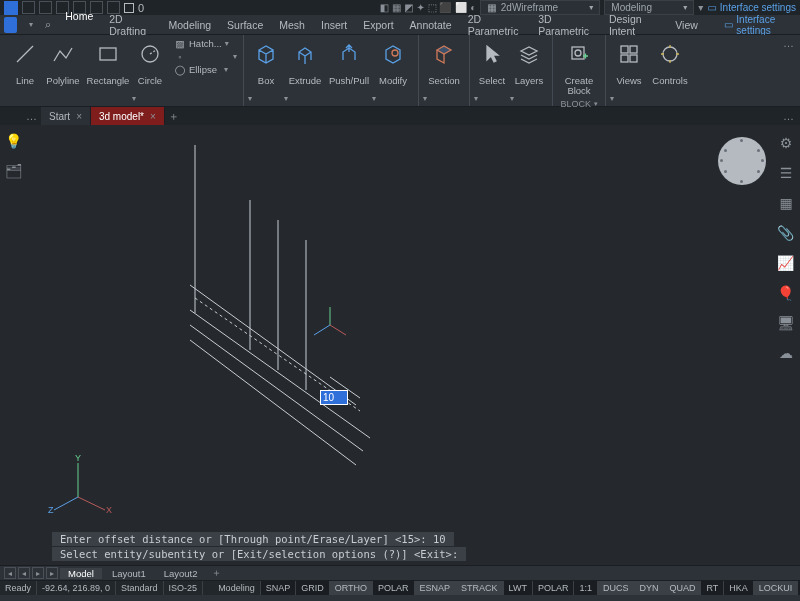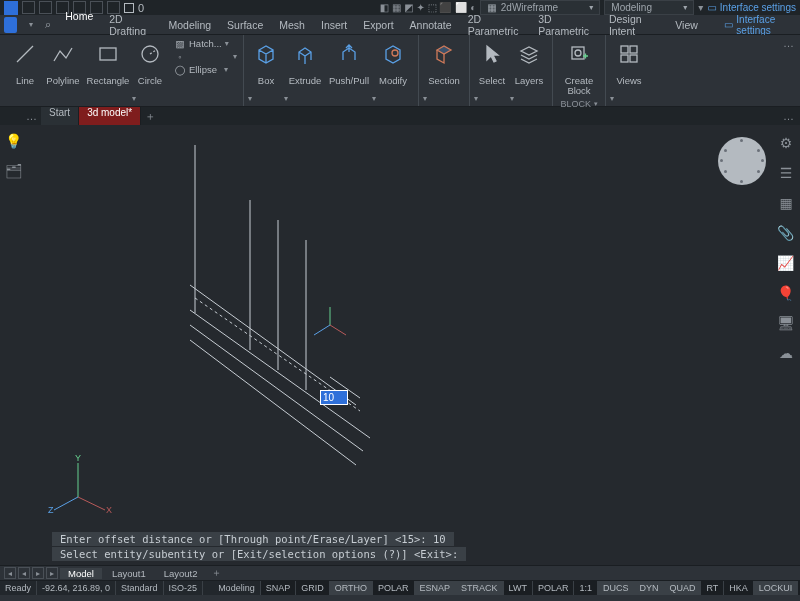--- a/index.html
+++ b/index.html
@@ -29,21 +29,21 @@
 .rib-small-col { display: flex; flex-direction: column; gap: 0; }
 .rib-small { display: flex; align-items: center; gap: 3px; font-size: 9.5px; color: #b4bac0; padding: 1px 2px; cursor: pointer; white-space: nowrap; }
 .rib-small .ic { display: inline-block; width: 12px; text-align:center; }
 .rib-group-label { font-size: 9px; color: #8a9097; text-align: center; padding: 1px 0; margin-top: auto; display:flex; align-items:center; gap:3px; justify-content:center; width:100%; }
 .rib-group-label .chev { font-size: 7px; }
 
 svg.tool-ic { stroke: #b4bac0; fill: none; stroke-width: 1.3; }
 
 .tabstrip { height: 18px; background: #1f2428; display: flex; align-items: stretch; position: relative; }
 .tabstrip .bulb { width: 22px; display:flex; align-items:center; justify-content:center; color:#8a9097;}
-.tab { display: flex; align-items: center; padding: 0 8px; font-size: 10px; color: #b4bac0; background: #2a3035; border-right: 1px solid #1a1e22; gap: 6px; cursor: pointer; flex-direction: column; }
+.tab { display: flex; align-items: center; padding: 0 8px; font-size: 10px; color: #b4bac0; background: #2a3035; border-right: 1px solid #1a1e22; gap: 6px; cursor: pointer; }
 .tab.active { background: #7f1d1d; color: #fff; }
 .tab .close { font-size: 10px; color: #8a9097; }
 .tab-add { width: 18px; display:flex; align-items:center; justify-content:center; color:#8a9097; cursor:pointer; }
 .tabstrip-ov { margin-left:auto; padding:0 6px; color:#8a9097; display:flex; align-items:center;}
 
 .workspace { position: relative; height: 440px; background: #25292e; }
 .left-gutter { position: absolute; left: 0; top: 0; width: 28px; display: flex; flex-direction: column; gap: 14px; padding-top: 8px; align-items: center; }
 .gutter-ic { color: #8a9097; font-size: 14px; cursor: pointer; }
 .right-gutter { position: absolute; right: 0; top: 0; width: 28px; display: flex; flex-direction: column; gap: 14px; padding-top: 10px; align-items: center; }
 
@@ -304,20 +304,29 @@
         <div class="ic">
             <svg class="tool-ic" width="24" height="24">
               <rect x="4" y="4" width="7" height="7"></rect>
               <rect x="13" y="4" width="7" height="7"></rect>
               <rect x="4" y="13" width="7" height="7"></rect>
               <rect x="13" y="13" width="7" height="7"></rect>
             </svg>
           </div>
         <div class="lbl">Views</div>
         <div class="chev">▾</div>
+      </div>
+      <div class="rib-big" style="width:44px">
+        <div class="ic">
+            <svg class="tool-ic" width="24" height="24">
+              <circle cx="12" cy="12" r="7"></circle>
+              <path d="M12 3 L12 6 M12 18 L12 21 M3 12 L6 12 M18 12 L21 12" stroke="#d0b85a"></path>
+            </svg>
+          </div>
+        <div class="lbl">Controls</div>
       </div>
     </div>
     <div class="rib-group-label">&nbsp;</div>
   </div>
 </div>
 
 <div class="tabstrip">
   <div class="bulb" style="position:absolute;left:-1px;top:18px">💡</div>
   <div style="width:22px"></div>
   <span style="color:#8a9097;padding:0 4px;display:flex;align-items:center">…</span>

